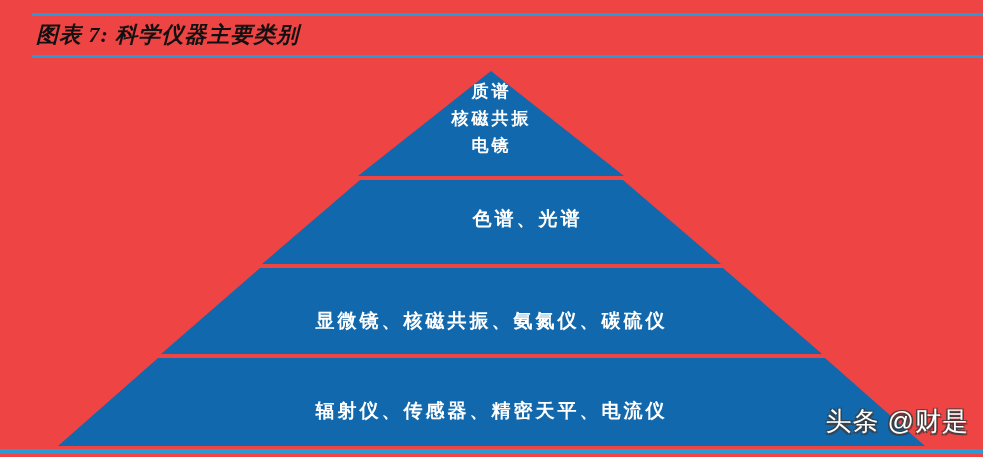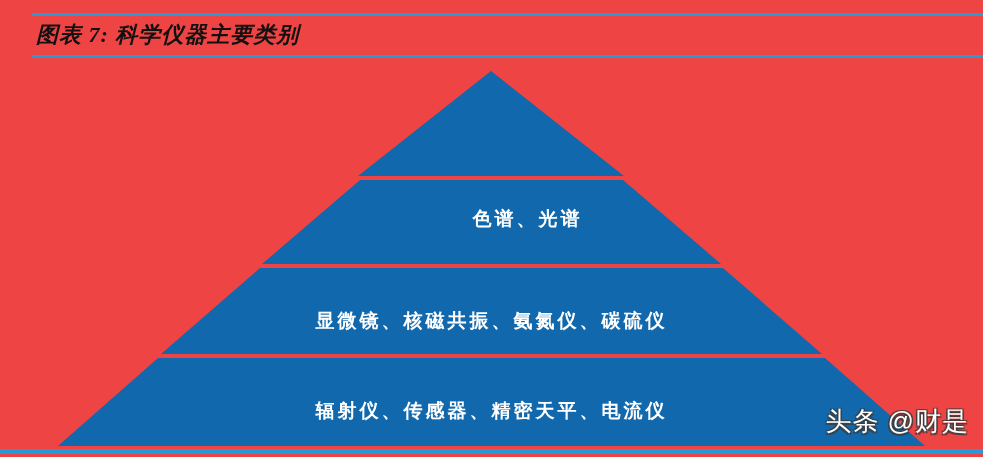--- a/index.html
+++ b/index.html
@@ -153,20 +153,25 @@
 
       <polygon points="158,300 825,300 925,388 58,388" fill="#1168ac"></polygon>
 
       <polygon points="260,210 723,210 822,296 161,296" fill="#1168ac"></polygon>
 
       <polygon points="360,122 623,122 721,206 262,206" fill="#1168ac"></polygon>
 
       <polygon points="491,13 358,118 624,118" fill="#1168ac"></polygon>
     </svg>
 
+    <div class="tier-label tier-1">
+      <span>质谱</span>
+      <span>核磁共振</span>
+      <span>电镜</span>
+    </div>
 
     <div class="tier-label tier-2">色谱、光谱</div>
 
     <div class="tier-label tier-3">显微镜、核磁共振、氨氮仪、碳硫仪</div>
 
     <div class="tier-label tier-4">辐射仪、传感器、精密天平、电流仪</div>
 
   </div>
 
   <div class="watermark">头条 @财是</div>

